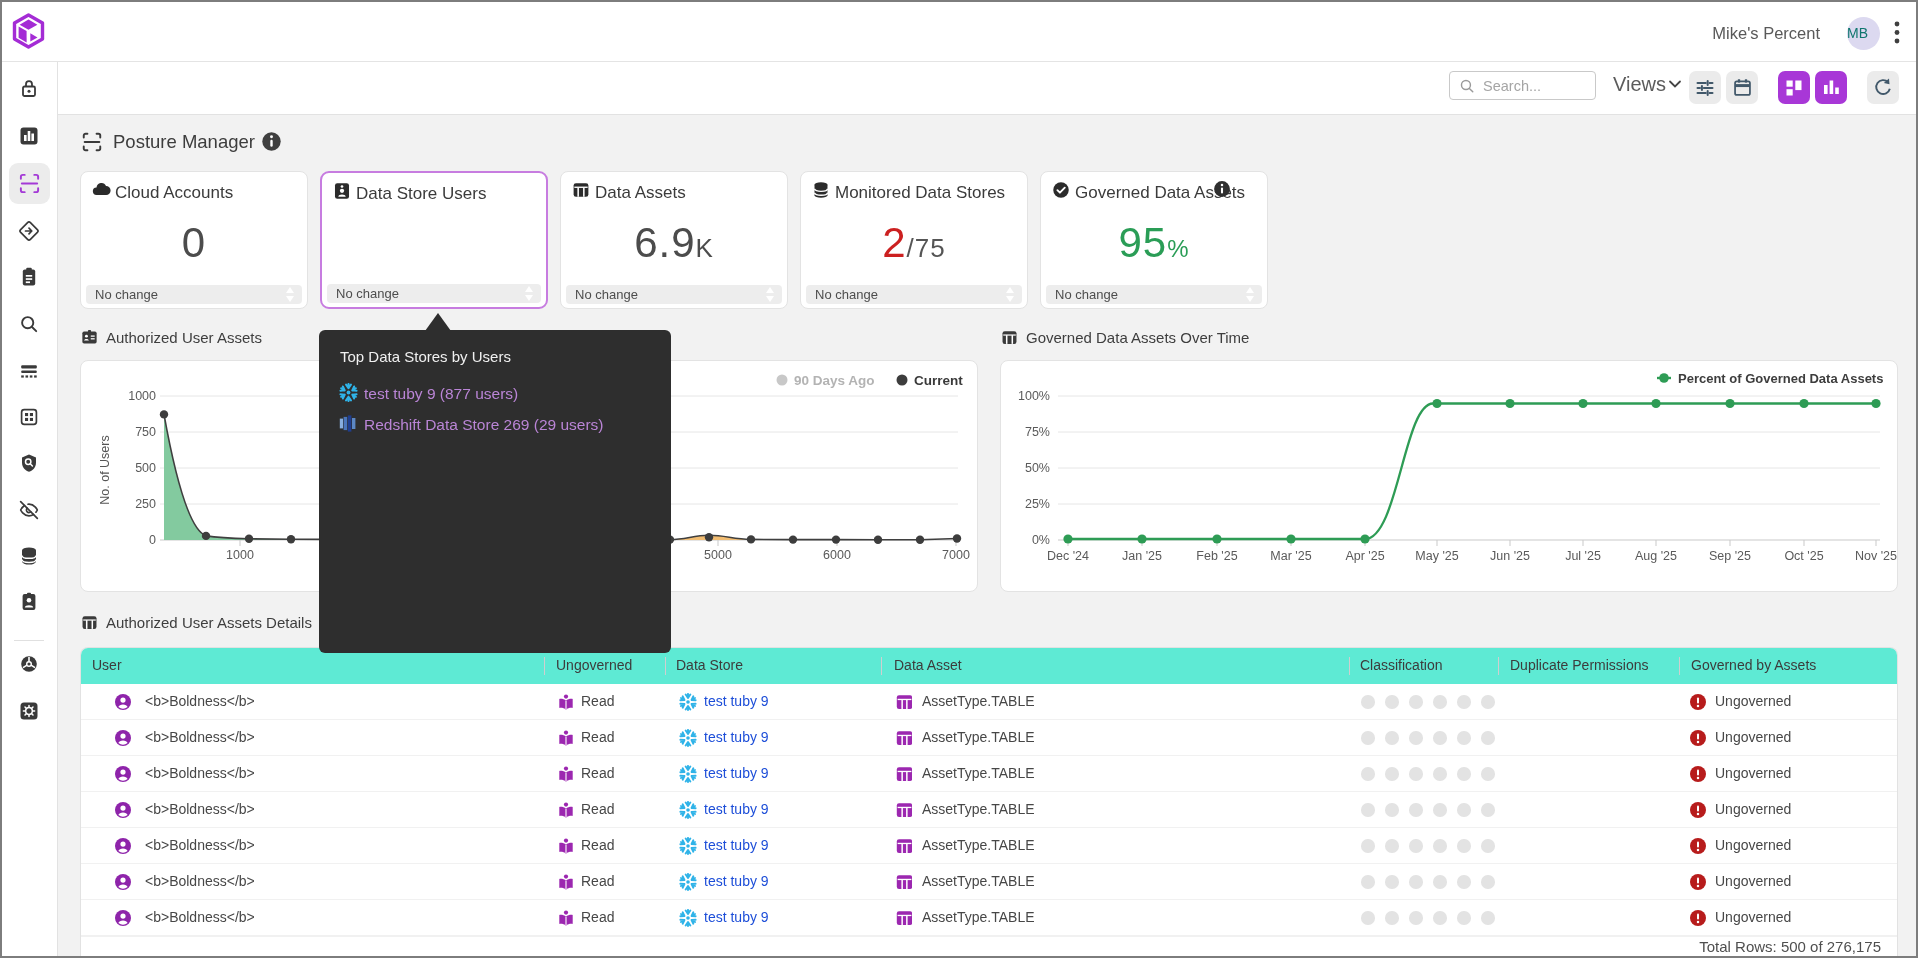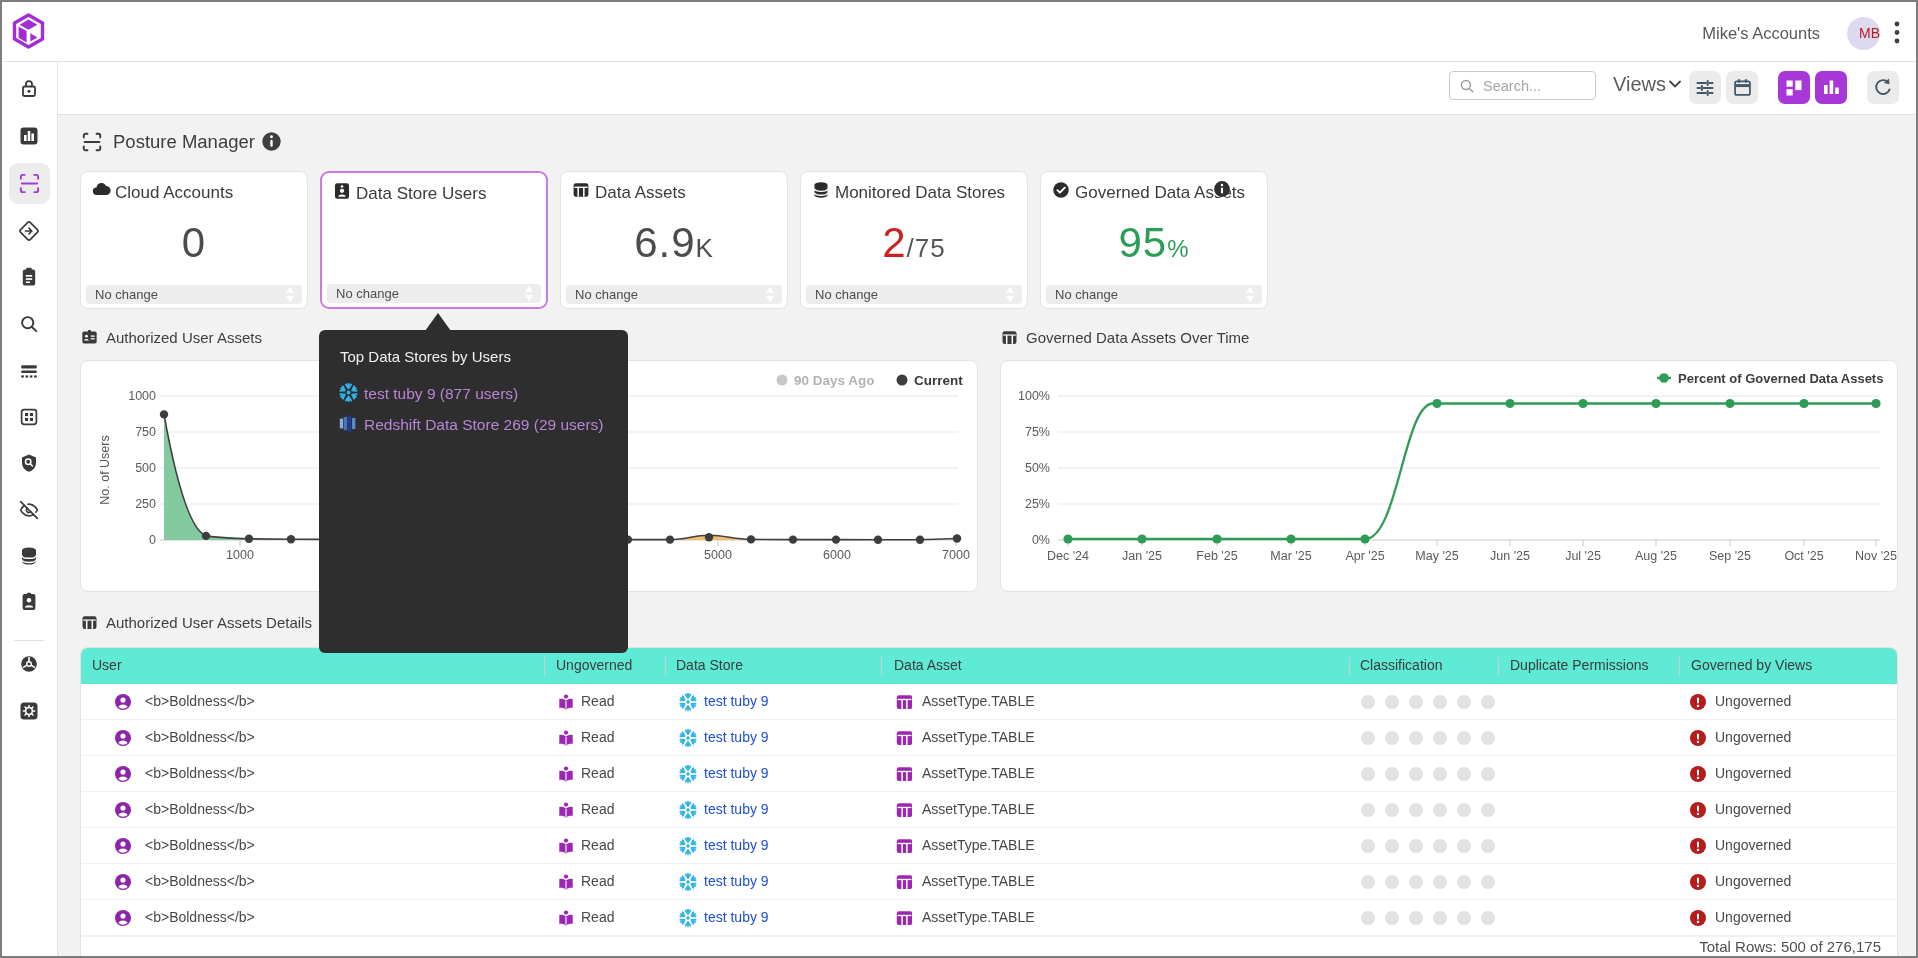--- a/index.html
+++ b/index.html
@@ -23,37 +23,37 @@
 .tablecard{position:absolute;left:80px;top:647px;width:1818px;height:309px;background:#fff;border:1px solid #e2e2e2;border-radius:8px 8px 0 0;border-bottom:none;overflow:hidden}
 .thead{position:absolute;left:0;top:0;width:100%;height:36px;background:#5eead4}
 .thead span{position:absolute;top:9px;font-size:14px;color:#3c3c3c;white-space:nowrap}
 .vsep{position:absolute;top:9px;width:1px;height:18px;background:#cfcfcf}
 .trow{position:absolute;left:0;width:100%;height:36px;border-bottom:1px solid #f1f1f1;background:#fff}
 .trow span{position:absolute;font-size:14px;color:#474747;top:9px;white-space:nowrap}
 .trow svg,.trow .uic{position:absolute;top:10px}
 .trow span.purple{color:#1d4ed8}
 .dots6{position:absolute;left:1280px;top:11px;display:flex;gap:10.5px}
 .dots6 i{width:13.5px;height:13.5px;border-radius:50%;background:#e3e3e3}
-.tooltip{position:absolute;left:319px;top:330px;width:309px;height:323px;background:#2e2e2e;border-radius:6px;z-index:50}
+.tooltip{position:absolute;left:319px;top:330px;width:352px;height:323px;background:#2e2e2e;border-radius:6px;z-index:50}
 .tooltip .caret{position:absolute;left:106px;top:-17px;width:0;height:0;border-left:13px solid transparent;border-right:13px solid transparent;border-bottom:18px solid #2e2e2e}
 .tt-title{position:absolute;left:21px;top:18px;font-size:15px;color:#f0f0f0}
 .tt-link{position:absolute;left:45px;font-size:15.5px;color:#ba85d6}
 </style>
 </head>
 <body>
 <div id="app">
 <div class="topbar">
   <svg class="abs" style="left:12px;top:13px" width="33" height="36" viewBox="0 0 33 36">
     <path d="M16.5 2 L30.5 10 L30.5 26 L16.5 34 L2.5 26 L2.5 10 Z" fill="none" stroke="#a42cd5" stroke-width="3.4" stroke-linejoin="round"></path>
     <path d="M16.5 6.6 L25.4 11.7 L16.5 16.8 L7.6 11.7 Z" fill="#a42cd5"></path>
     <path d="M6.6 13.4 L14.6 18 L14.6 29.4 L6.6 24.8 Z" fill="#a42cd5"></path>
     <path d="M18.3 20.3 L25.5 24.4 L18.3 28.5 Z" fill="#a42cd5"></path>
   </svg>
-  <div class="abs" style="right:98px;top:24px;font-size:16.5px;color:#595959">Mike's Accounts</div>
-  <div class="abs" style="left:1847px;top:17px;width:33px;height:33px;border-radius:50%;background:#dcd9f0;color:#b91c1c;font-size:14px;text-align:right;line-height:33px">MB</div>
+  <div class="abs" style="right:98px;top:24px;font-size:16.5px;color:#595959">Mike's Percent</div>
+  <div class="abs" style="left:1847px;top:17px;width:33px;height:33px;border-radius:50%;background:#dcd9f0;color:#0f766e;font-size:14px;text-align:left;line-height:33px">MB</div>
   <svg class="abs" style="left:1891px;top:20px" width="12" height="26" viewBox="0 0 12 26">
     <circle cx="6" cy="4" r="2.4" fill="#3f3f3f"></circle>
         <circle cx="6" cy="12.5" r="2.4" fill="#3f3f3f"></circle>
         <circle cx="6" cy="21" r="2.4" fill="#3f3f3f"></circle>
   </svg>
 </div>
 <div class="side">
   <svg class="abs" style="left:19px;top:16px" width="20" height="20" viewBox="0 0 20 20" fill="none" stroke="#3a3a3a" stroke-width="1.8">
     <rect x="4" y="8.5" width="12" height="9.5" rx="1.5"></rect>
         <path d="M7 8.5 V6.2 a3 3 0 0 1 6 0 V8.5"></path>
@@ -451,21 +451,21 @@
   </defs>
 </svg>
 <div class="tablecard">
   <div class="thead">
     <span style="left:11px">User</span>
     <span style="left:475px">Ungoverned</span>
     <span style="left:595px">Data Store</span>
     <span style="left:813px">Data Asset</span>
     <span style="left:1279px">Classification</span>
     <span style="left:1429px">Duplicate Permissions</span>
-    <span style="left:1610px">Governed by Views</span>
+    <span style="left:1610px">Governed by Assets</span>
     <i class="vsep" style="left:463px"></i>
         <i class="vsep" style="left:584px"></i>
         <i class="vsep" style="left:800px"></i>
         <i class="vsep" style="left:1268px"></i>
         <i class="vsep" style="left:1417px"></i>
         <i class="vsep" style="left:1598px"></i>
   </div>
   <div class="trow" style="top:36px">
     <svg class="uic" style="left:34px" width="16" height="16" viewBox="0 0 16 16">
           <use href="#sym-user"></use>

